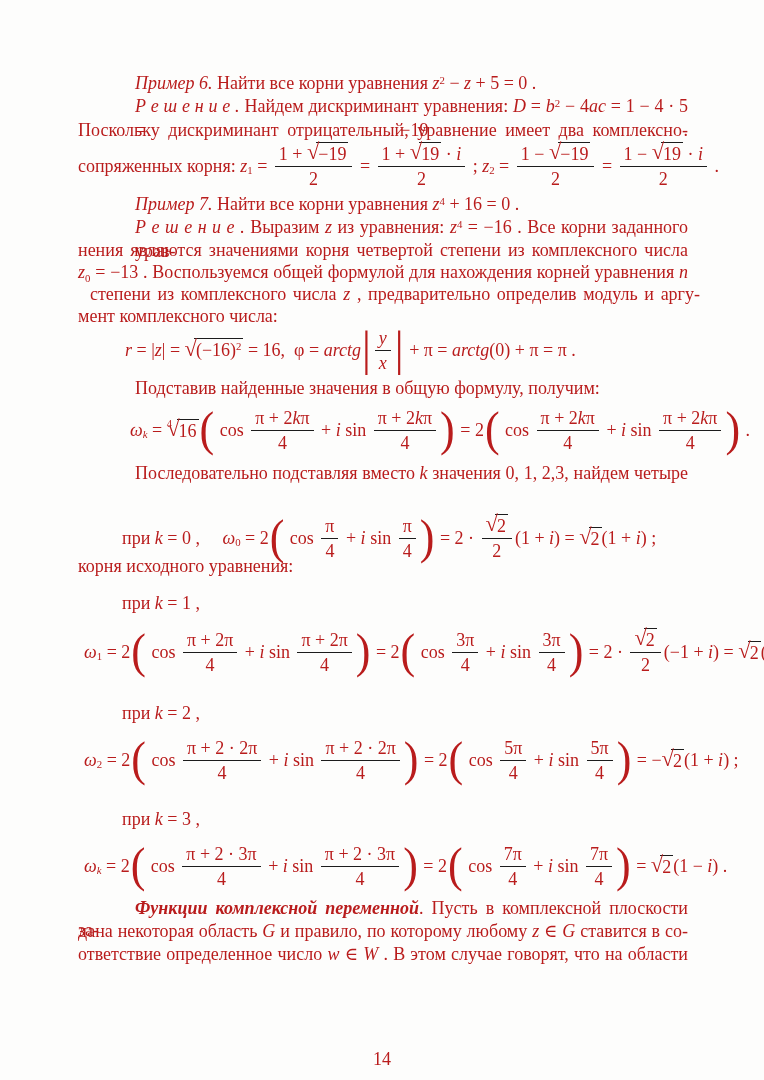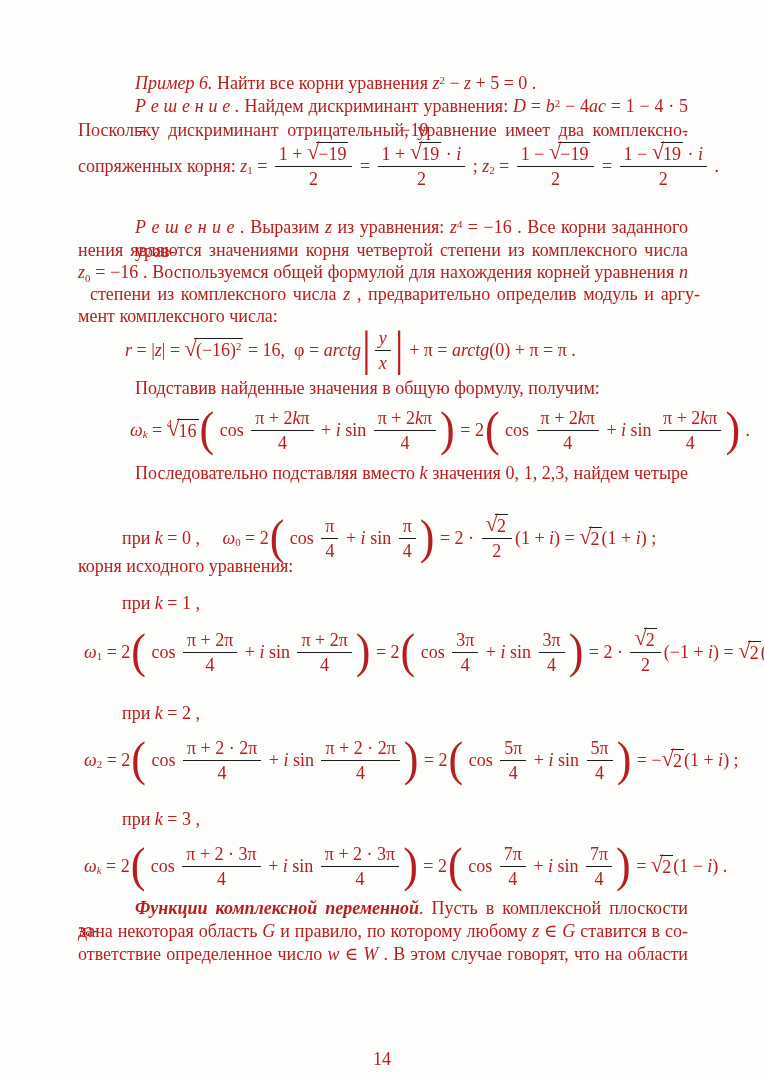--- a/index.html
+++ b/index.html
@@ -55,23 +55,24 @@
   .m-sqx { font-size:0.58em; position:relative; top:-0.55em; margin-right:-0.45em; z-index:1; }
 </style>
 </head>
 <body>
 
 <div class="page">
   <div class="line" style="left:135px; top:72px;"><span class="m-i">Пример 6.</span><span class="m-r"> Найти все корни уравнения </span><span class="m-i">z</span><span class="m-sup">2</span><span class="m-r"> − </span><span class="m-i">z</span><span class="m-r"> + 5 = 0 .</span></div>
   <div class="line just" style="left:135px; top:95px; width:553px;"><span class="m-i">Р е ш е н и е .</span><span class="m-r"> Найдем дискриминант уравнения: </span><span class="m-i">D</span><span class="m-r"> = </span><span class="m-i">b</span><span class="m-sup">2</span><span class="m-r"> − 4</span><span class="m-i">ac</span><span class="m-r"> = 1 − 4 · 5 = −19 .</span></div>
   <div class="line just" style="left:78px; top:119px; width:610px;"><span class="m-r">Поскольку дискриминант отрицательный, уравнение имеет два комплексно-</span></div>
   <div class="line math" style="left:78px; top:140px;"><span class="m-r">сопряженных корня: </span><span class="m-i">z</span><span class="m-sub">1</span><span class="m-r"> = </span><span class="m-frac"><span class="m-num"><span class="m-r">1 + </span><span class="m-sqrt"><span class="m-sqs">√</span><span class="m-sqc"><span class="m-r">−19</span></span></span></span><span class="m-den"><span class="m-r">2</span></span></span><span class="m-r"> = </span><span class="m-frac"><span class="m-num"><span class="m-r">1 + </span><span class="m-sqrt"><span class="m-sqs">√</span><span class="m-sqc"><span class="m-r">19</span></span></span><span class="m-r"> · </span><span class="m-i">i</span></span><span class="m-den"><span class="m-r">2</span></span></span><span class="m-r"> ; </span><span class="m-i">z</span><span class="m-sub">2</span><span class="m-r"> = </span><span class="m-frac"><span class="m-num"><span class="m-r">1 − </span><span class="m-sqrt"><span class="m-sqs">√</span><span class="m-sqc"><span class="m-r">−19</span></span></span></span><span class="m-den"><span class="m-r">2</span></span></span><span class="m-r"> = </span><span class="m-frac"><span class="m-num"><span class="m-r">1 − </span><span class="m-sqrt"><span class="m-sqs">√</span><span class="m-sqc"><span class="m-r">19</span></span></span><span class="m-r"> · </span><span class="m-i">i</span></span><span class="m-den"><span class="m-r">2</span></span></span><span class="m-r"> .</span></div>
+  <div class="line" style="left:135px; top:193px;"><span class="m-i">Пример 7.</span><span class="m-r"> Найти все корни уравнения </span><span class="m-i">z</span><span class="m-sup">4</span><span class="m-r"> + 16 = 0 .</span></div>
   <div class="line just" style="left:135px; top:216px; width:553px;"><span class="m-i">Р е ш е н и е .</span><span class="m-r"> Выразим </span><span class="m-i">z</span><span class="m-r"> из уравнения: </span><span class="m-i">z</span><span class="m-sup">4</span><span class="m-r"> = −16 . Все корни заданного урав-</span></div>
   <div class="line just" style="left:78px; top:239px; width:610px;"><span class="m-r">нения являются значениями корня четвертой степени из комплексного числа</span></div>
-  <div class="line just" style="left:78px; top:261px; width:610px;"><span class="m-i">z</span><span class="m-sub">0</span><span class="m-r"> = −16 . Воспользуемся общей формулой для нахождения корней уравнения </span><span class="m-i">n</span></div>
+  <div class="line just" style="left:78px; top:261px; width:610px;"><span class="m-i">z</span><span class="m-sub">0</span><span class="m-r"> = −13 . Воспользуемся общей формулой для нахождения корней уравнения </span><span class="m-i">n</span></div>
   <div class="line just" style="left:78px; top:283px; width:610px;margin-left:12px;"><span class="m-r">степени из комплексного числа </span><span class="m-i">z</span><span class="m-r"> , предварительно определив модуль и аргу-</span></div>
   <div class="line" style="left:78px; top:305px;"><span class="m-r">мент комплексного числа:</span></div>
   <div class="line math" style="left:125px; top:326px; height:48px;"><span class="m-i">r</span><span class="m-r"> = |</span><span class="m-i">z</span><span class="m-r">| = </span><span class="m-sqrt"><span class="m-sqs">√</span><span class="m-sqc"><span class="m-r">(−16)</span><span class="m-sup">2</span></span></span><span class="m-r"> = 16,  φ = </span><span class="m-i">arctg</span><span class="m-big">|</span><span class="m-frac"><span class="m-num"><span class="m-i">y</span></span><span class="m-den"><span class="m-i">x</span></span></span><span class="m-big">|</span><span class="m-r"> + π = </span><span class="m-i">arctg</span><span class="m-r">(0) + π = π .</span></div>
   <div class="line" style="left:135px; top:377px;"><span class="m-r">Подставив найденные значения в общую формулу, получим:</span></div>
   <div class="line math" style="left:130px; top:404px;"><span class="m-i">ω</span><span class="m-sub m-i">k</span><span class="m-r"> = </span><span class="m-sqrt"><span class="m-sqx">4</span><span class="m-sqs">√</span><span class="m-sqc"><span class="m-r">16</span></span></span><span class="m-big">(</span><span class="m-r"> cos </span><span class="m-frac"><span class="m-num"><span class="m-r">π + 2</span><span class="m-i">k</span><span class="m-r">π</span></span><span class="m-den"><span class="m-r">4</span></span></span><span class="m-r"> + </span><span class="m-i">i</span><span class="m-r"> sin </span><span class="m-frac"><span class="m-num"><span class="m-r">π + 2</span><span class="m-i">k</span><span class="m-r">π</span></span><span class="m-den"><span class="m-r">4</span></span></span><span class="m-big">)</span><span class="m-r"> = 2</span><span class="m-big">(</span><span class="m-r"> cos </span><span class="m-frac"><span class="m-num"><span class="m-r">π + 2</span><span class="m-i">k</span><span class="m-r">π</span></span><span class="m-den"><span class="m-r">4</span></span></span><span class="m-r"> + </span><span class="m-i">i</span><span class="m-r"> sin </span><span class="m-frac"><span class="m-num"><span class="m-r">π + 2</span><span class="m-i">k</span><span class="m-r">π</span></span><span class="m-den"><span class="m-r">4</span></span></span><span class="m-big">)</span><span class="m-r"> .</span></div>
   <div class="line just" style="left:135px; top:462px; width:553px;"><span class="m-r">Последовательно подставляя вместо </span><span class="m-i">k</span><span class="m-r"> значения 0, 1, 2,3, найдем четыре</span></div>
   <div class="line" style="left:78px; top:507px;margin-top:48px;"><span class="m-r">корня исходного уравнения:</span></div>
   <div class="line math" style="left:122px; top:512px;"><span class="m-r">при </span><span class="m-i">k</span><span class="m-r"> = 0 ,     </span><span class="m-i">ω</span><span class="m-sub">0</span><span class="m-r"> = 2</span><span class="m-big">(</span><span class="m-r"> cos </span><span class="m-frac"><span class="m-num"><span class="m-r">π</span></span><span class="m-den"><span class="m-r">4</span></span></span><span class="m-r"> + </span><span class="m-i">i</span><span class="m-r"> sin </span><span class="m-frac"><span class="m-num"><span class="m-r">π</span></span><span class="m-den"><span class="m-r">4</span></span></span><span class="m-big">)</span><span class="m-r"> = 2 · </span><span class="m-frac"><span class="m-num"><span class="m-sqrt"><span class="m-sqs">√</span><span class="m-sqc"><span class="m-r">2</span></span></span></span><span class="m-den"><span class="m-r">2</span></span></span><span class="m-r">(1 + </span><span class="m-i">i</span><span class="m-r">) = </span><span class="m-sqrt"><span class="m-sqs">√</span><span class="m-sqc"><span class="m-r">2</span></span></span><span class="m-r">(1 + </span><span class="m-i">i</span><span class="m-r">) ;</span></div>
   <div class="line" style="left:122px; top:592px;"><span class="m-r">при </span><span class="m-i">k</span><span class="m-r"> = 1 ,</span></div>
   <div class="line math" style="left:84px; top:626px;"><span class="m-i">ω</span><span class="m-sub">1</span><span class="m-r"> = 2</span><span class="m-big">(</span><span class="m-r"> cos </span><span class="m-frac"><span class="m-num"><span class="m-r">π + 2π</span></span><span class="m-den"><span class="m-r">4</span></span></span><span class="m-r"> + </span><span class="m-i">i</span><span class="m-r"> sin </span><span class="m-frac"><span class="m-num"><span class="m-r">π + 2π</span></span><span class="m-den"><span class="m-r">4</span></span></span><span class="m-big">)</span><span class="m-r"> = 2</span><span class="m-big">(</span><span class="m-r"> cos </span><span class="m-frac"><span class="m-num"><span class="m-r">3π</span></span><span class="m-den"><span class="m-r">4</span></span></span><span class="m-r"> + </span><span class="m-i">i</span><span class="m-r"> sin </span><span class="m-frac"><span class="m-num"><span class="m-r">3π</span></span><span class="m-den"><span class="m-r">4</span></span></span><span class="m-big">)</span><span class="m-r"> = 2 · </span><span class="m-frac"><span class="m-num"><span class="m-sqrt"><span class="m-sqs">√</span><span class="m-sqc"><span class="m-r">2</span></span></span></span><span class="m-den"><span class="m-r">2</span></span></span><span class="m-r">(−1 + </span><span class="m-i">i</span><span class="m-r">) = </span><span class="m-sqrt"><span class="m-sqs">√</span><span class="m-sqc"><span class="m-r">2</span></span></span><span class="m-r">(−1 + </span></div>

